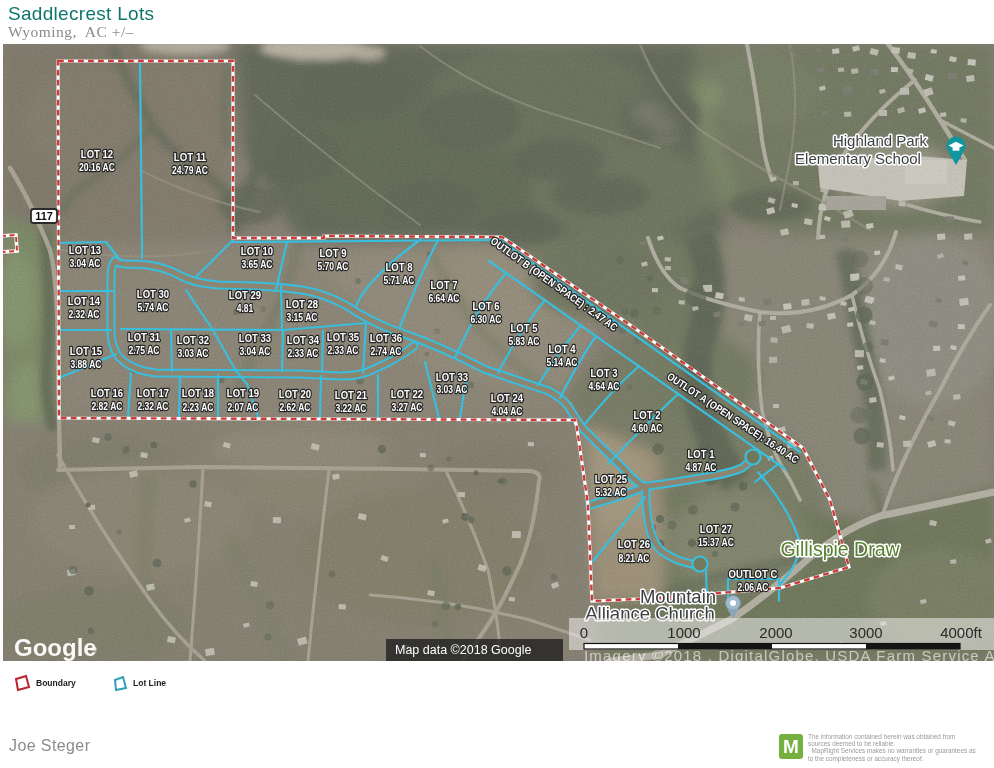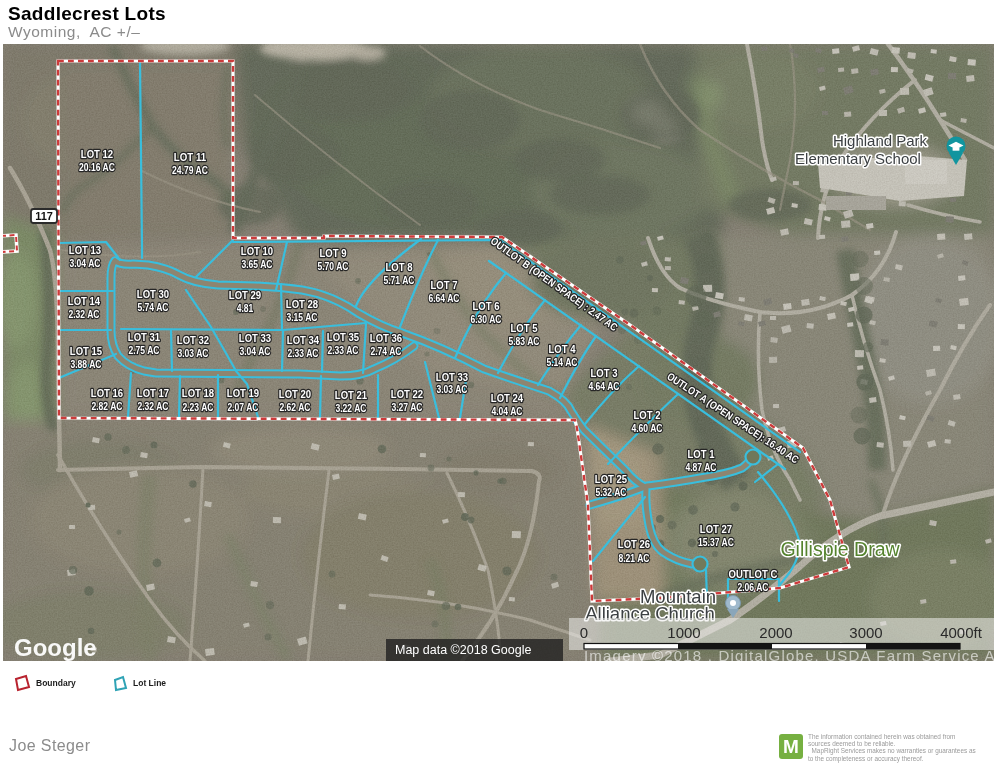--- a/index.html
+++ b/index.html
@@ -1,17 +1,17 @@
 <!DOCTYPE html>
 <html><head><meta charset="utf-8">
 <style>
 html,body{margin:0;padding:0;background:#ffffff;width:994px;height:768px;overflow:hidden;font-family:"Liberation Sans",sans-serif;}
 #page{position:relative;width:994px;height:768px;background:#fff;}
-.hdr{position:absolute;left:8px;top:3px;font-size:19px;font-weight:bold;color:#000000;letter-spacing:0.3px;text-align:right;}
-.sub{position:absolute;left:8px;top:23px;font-size:15.5px;color:#8b8b8b;letter-spacing:0.5px;}
+.hdr{position:absolute;left:8px;top:3px;font-size:19px;font-weight:normal;color:#0f766e;letter-spacing:0.3px;text-align:right;}
+.sub{position:absolute;left:8px;top:23px;font-size:15.5px;color:#8b8b8b;letter-spacing:0.5px;font-family:Liberation Serif, serif;}
 .joe{position:absolute;left:9px;top:737px;font-size:16px;color:#8c8c8c;letter-spacing:0.4px;}
 .mr{position:absolute;left:779px;top:734px;width:24px;height:25px;background:#76b041;border-radius:3px;color:#fff;font-size:19px;font-weight:bold;text-align:center;line-height:25px;}
 .disc{position:absolute;left:808px;top:733px;width:190px;font-size:6.4px;line-height:7.2px;color:#9a9a9a;}
 </style></head>
 <body>
 <div id="page">
 
 <div class="hdr">Saddlecrest Lots</div>
 
 <div class="sub">Wyoming,&nbsp; AC +/–</div>

